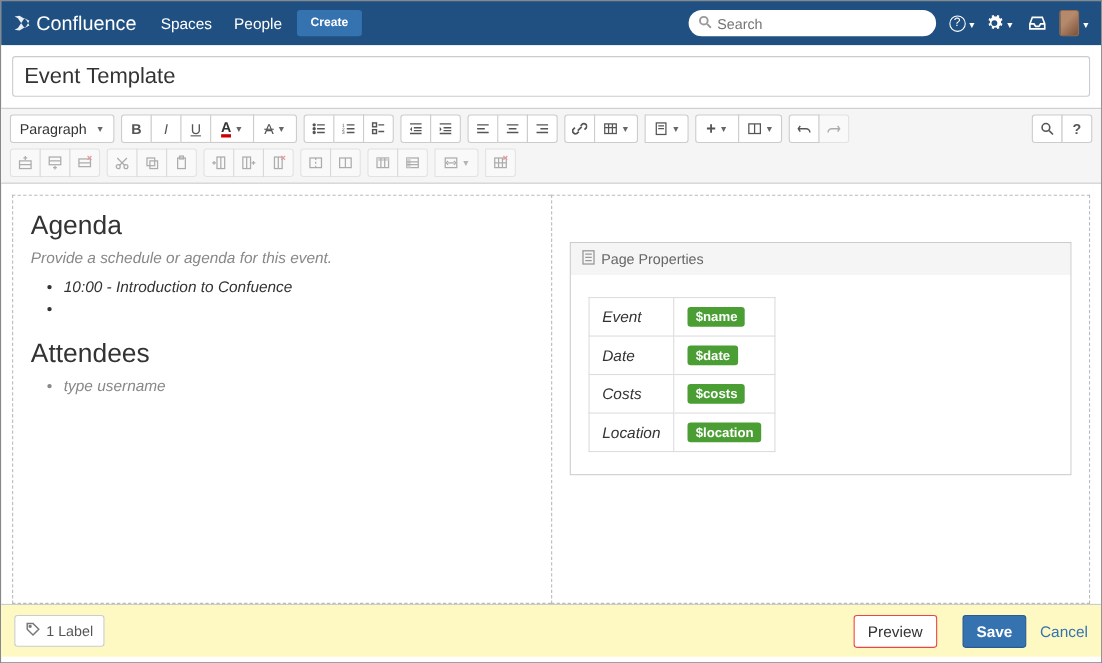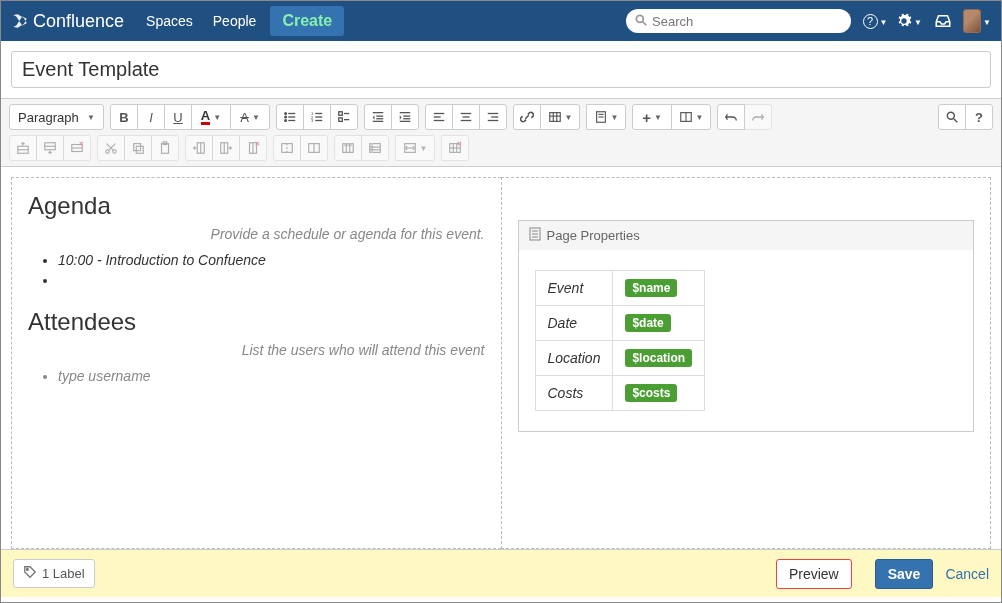--- a/index.html
+++ b/index.html
@@ -4,21 +4,21 @@
 <style>
   * { box-sizing: border-box; margin: 0; padding: 0; }
   body { font-family: Arial, Helvetica, sans-serif; font-size: 14px; background: #fff; color: #333; width: 1002px; height: 603px; overflow: hidden; border: 1px solid #888; }
 
   
   .topnav { background: #205081; height: 40px; display: flex; align-items: center; padding: 0 10px; color: #fff; }
   .logo { display: flex; align-items: center; font-size: 18px; font-weight: 500; padding-right: 12px; }
   .logo svg { margin-right: 4px; }
   .nav-links { display: flex; align-items: center; }
   .nav-links .nav-item { color: #fff; padding: 6px 10px; cursor: pointer; font-size: 14px; }
-  .create-btn { background: #3572b0; color: #86efac; padding: 6px 12px; border-radius: 3px; font-weight: bold; cursor: pointer; margin-left: 4px; font-size: 16px; }
+  .create-btn { background: #3572b0; color: #ffffff; padding: 6px 12px; border-radius: 3px; font-weight: bold; cursor: pointer; margin-left: 4px; font-size: 11px; }
   .nav-spacer { flex: 1; }
   .search-box { background: #fff; border-radius: 12px; height: 24px; width: 225px; display: flex; align-items: center; padding: 0 8px; }
   .search-box input { border: none; outline: none; width: 100%; font-size: 13px; color: #666; background: transparent; }
   .search-box .si { color: #999; margin-right: 4px; font-size: 12px; }
   .nav-icons { display: flex; align-items: center; margin-left: 10px; gap: 6px;}
   .nav-icons .ni { width: 28px; height: 28px; display: flex; align-items: center; justify-content: center; color: #fff; cursor: pointer; position: relative; }
   .ni .dd { font-size: 8px; margin-left: 2px; position: relative; top:1px;}
   .avatar { width: 24px; height: 24px; border-radius: 3px; background: linear-gradient(135deg,#b5896b 40%,#7a513a 100%); border:1px solid #9a6b4a; }
 
   
@@ -42,21 +42,21 @@
   .color-underline { border-bottom: 3px solid #cc0000; padding-bottom: 0; line-height: 12px; font-weight: bold; color:#333; }
   .strike-letter { text-decoration: line-through; font-weight: normal; }
 
   
   .editor-body { padding: 10px 10px 0 10px; height: 382px; }
   .layout2 { display: flex; gap: 0; height: 100%; }
   .col { border: 1px dashed #bbb; padding: 14px 16px; overflow: hidden; }
   .col-left { flex: 1; border-right: none; }
   .col-right { flex: 1; }
   h1.sec { font-size: 24px; font-weight: normal; color: #333; margin-bottom: 6px; }
-  .instr { color: #888; font-style: italic; font-size: 14px; margin-bottom: 10px; text-align: right; }
+  .instr { color: #888; font-style: italic; font-size: 14px; margin-bottom: 10px; }
   ul.b { margin-left: 30px; list-style: disc; }
   ul.b li { font-size: 14px; color: #333; margin-bottom: 4px; font-style: italic; }
   ul.b li.pl { color: #888; }
 
   
   .pp-panel { border: 1px solid #ccc; background: #f5f5f5; margin-top: 28px;}
   .pp-head { padding: 6px 10px; display: flex; align-items: center; color: #666; background:#f5f5f5; border-bottom:0; font-size: 13px; }
   .pp-head .pp-icon { margin-right: 6px; color:#999; font-size:12px; }
   .pp-body { background: #fff; padding: 20px 16px; }
   table.prop { border-collapse: collapse; }
@@ -427,21 +427,20 @@
 <div class="editor-body">
   <div class="layout2">
     <div class="col col-left">
       <h1 class="sec">Agenda</h1>
       <div class="instr">Provide a schedule or agenda for this event.</div>
       <ul class="b">
         <li>10:00 - Introduction to Confuence</li>
         <li style="font-style:normal;"></li>
       </ul>
       <h1 class="sec" style="margin-top:20px;">Attendees</h1>
-      <div class="instr">List the users who will attend this event</div>
       <ul class="b">
         <li class="pl">type username</li>
       </ul>
     </div>
     <div class="col col-right">
       <div class="pp-panel">
         <div class="pp-head">
           <span class="pp-icon">
             <svg width="12" height="14" viewBox="0 0 12 14" fill="none" stroke="#999" stroke-width="1.2">
                 <rect x="1" y="1" width="10" height="12"></rect>
@@ -457,26 +456,26 @@
             <tbody>
                 <tr>
                   <td>Event</td>
                   <td><span class="variable">$name</span></td>
                 </tr>
             <tr>
                   <td>Date</td>
                   <td><span class="variable">$date</span></td>
                 </tr>
             <tr>
+                  <td>Costs</td>
+                  <td><span class="variable">$costs</span></td>
+                </tr>
+            <tr>
                   <td>Location</td>
                   <td><span class="variable">$location</span></td>
-                </tr>
-            <tr>
-                  <td>Costs</td>
-                  <td><span class="variable">$costs</span></td>
                 </tr>
           </tbody>
             </table>
         </div>
       </div>
     </div>
   </div>
 </div>
 
 <div class="footer">

